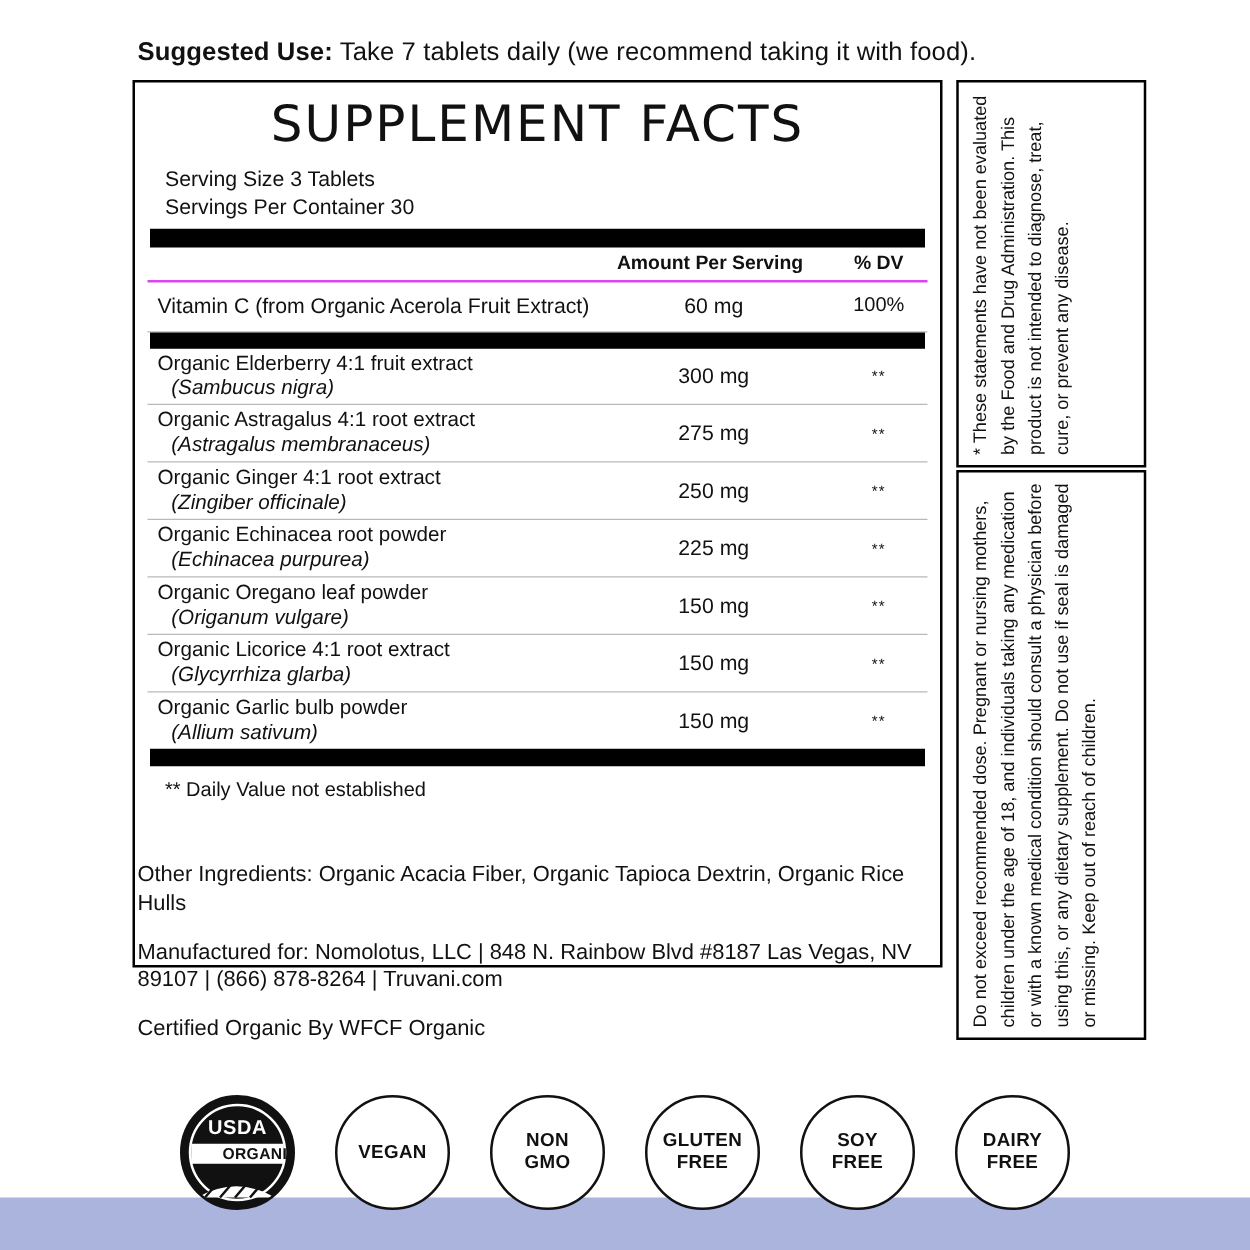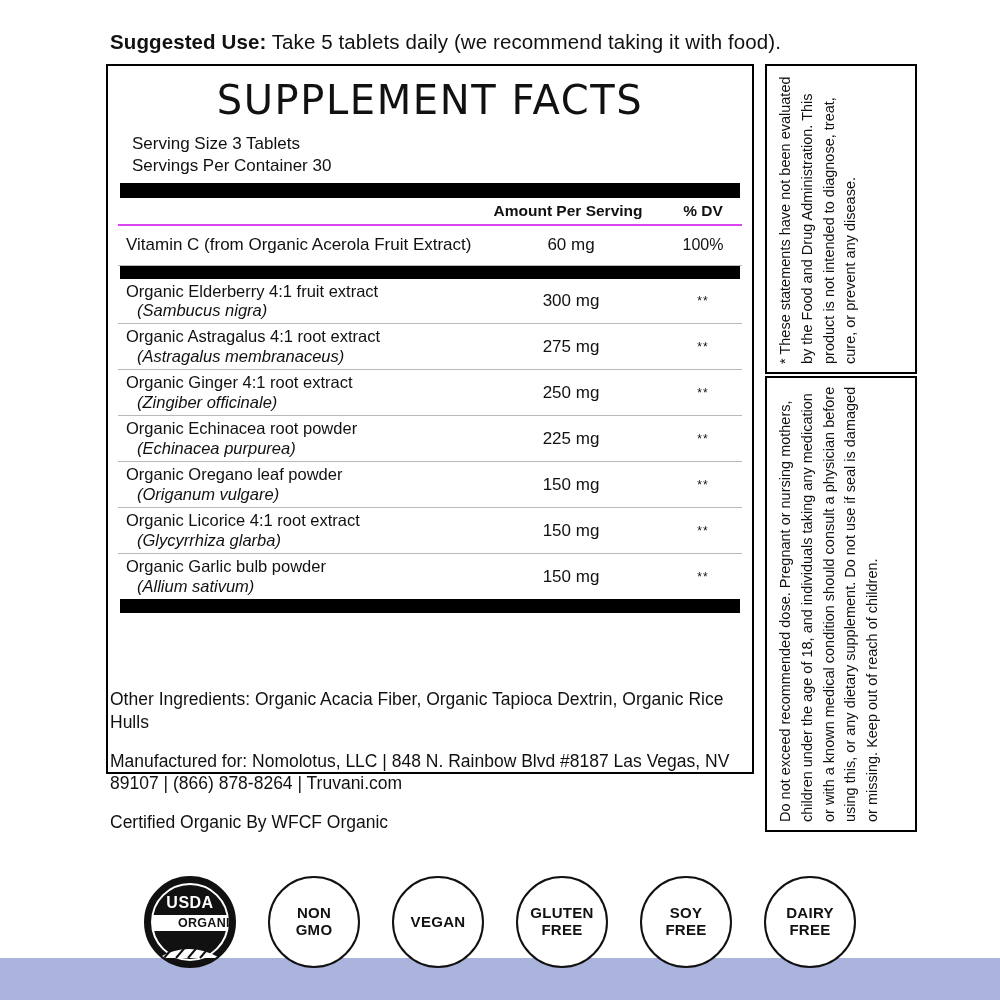--- a/index.html
+++ b/index.html
@@ -248,21 +248,21 @@
   .usda-bot svg { display: block; }
 </style>
 </head>
 <body>
 
 <div class="page">
 
   <div class="bottom-band"></div>
 
   <div class="suggested-use">
-    <b>Suggested Use:</b><span> Take 5 tablets daily (we recommend taking it with food).</span>
+    <b>Suggested Use:</b><span> Take 7 tablets daily (we recommend taking it with food).</span>
   </div>
 
   <div class="sf-panel">
     <div class="sf-title">SUPPLEMENT FACTS</div>
 
     <div class="sf-serving">
       <div>Serving Size 3 Tablets</div>
       <div>Servings Per Container 30</div>
     </div>
 
@@ -342,20 +342,21 @@
           <div>Organic Garlic bulb powder</div>
           <div class="latin">(Allium sativum)</div>
         </div>
         <div class="c-amt">150 mg</div>
         <div class="c-dv star">**</div>
       </div>
     </div>
 
     <div class="bar-bottom"></div>
 
+    <div class="footnote">** Daily Value not established</div>
   </div>
 
   <div class="under">
     <p>Other Ingredients: Organic Acacia Fiber, Organic Tapioca Dextrin, Organic Rice Hulls</p>
     <p>Manufactured for: Nomolotus, LLC | 848 N. Rainbow Blvd #8187 Las Vegas, NV 89107 | (866) 878-8264 | Truvani.com</p>
     <p>Certified Organic By WFCF Organic</p>
   </div>
 
   <div class="vbox vbox-top">
     <div class="vtext">* These statements have not been evaluated by the Food and Drug Administration. This product is not intended to diagnose, treat, cure, or prevent any disease.</div>
@@ -373,27 +374,27 @@
       <div class="usda-mid">ORGANIC</div>
       <div class="usda-bot">
         <svg width="66" height="22" viewBox="0 0 66 22" aria-hidden="true">
           <path d="M2 20 Q33 2 64 20 Z" fill="#ffffff"></path>
           <path d="M8 20 L20 6 M20 20 L32 6 M32 20 L44 6 M44 20 L56 6" stroke="#111111" stroke-width="2" fill="none"></path>
         </svg>
       </div>
     </div>
 
     <div class="badge">
+      <span>VEGAN</span>
+      <span></span>
+    </div>
+
+    <div class="badge">
       <span>NON</span>
       <span>GMO</span>
-    </div>
-
-    <div class="badge">
-      <span>VEGAN</span>
-      <span></span>
     </div>
 
     <div class="badge">
       <span>GLUTEN</span>
       <span>FREE</span>
     </div>
 
     <div class="badge">
       <span>SOY</span>
       <span>FREE</span>

